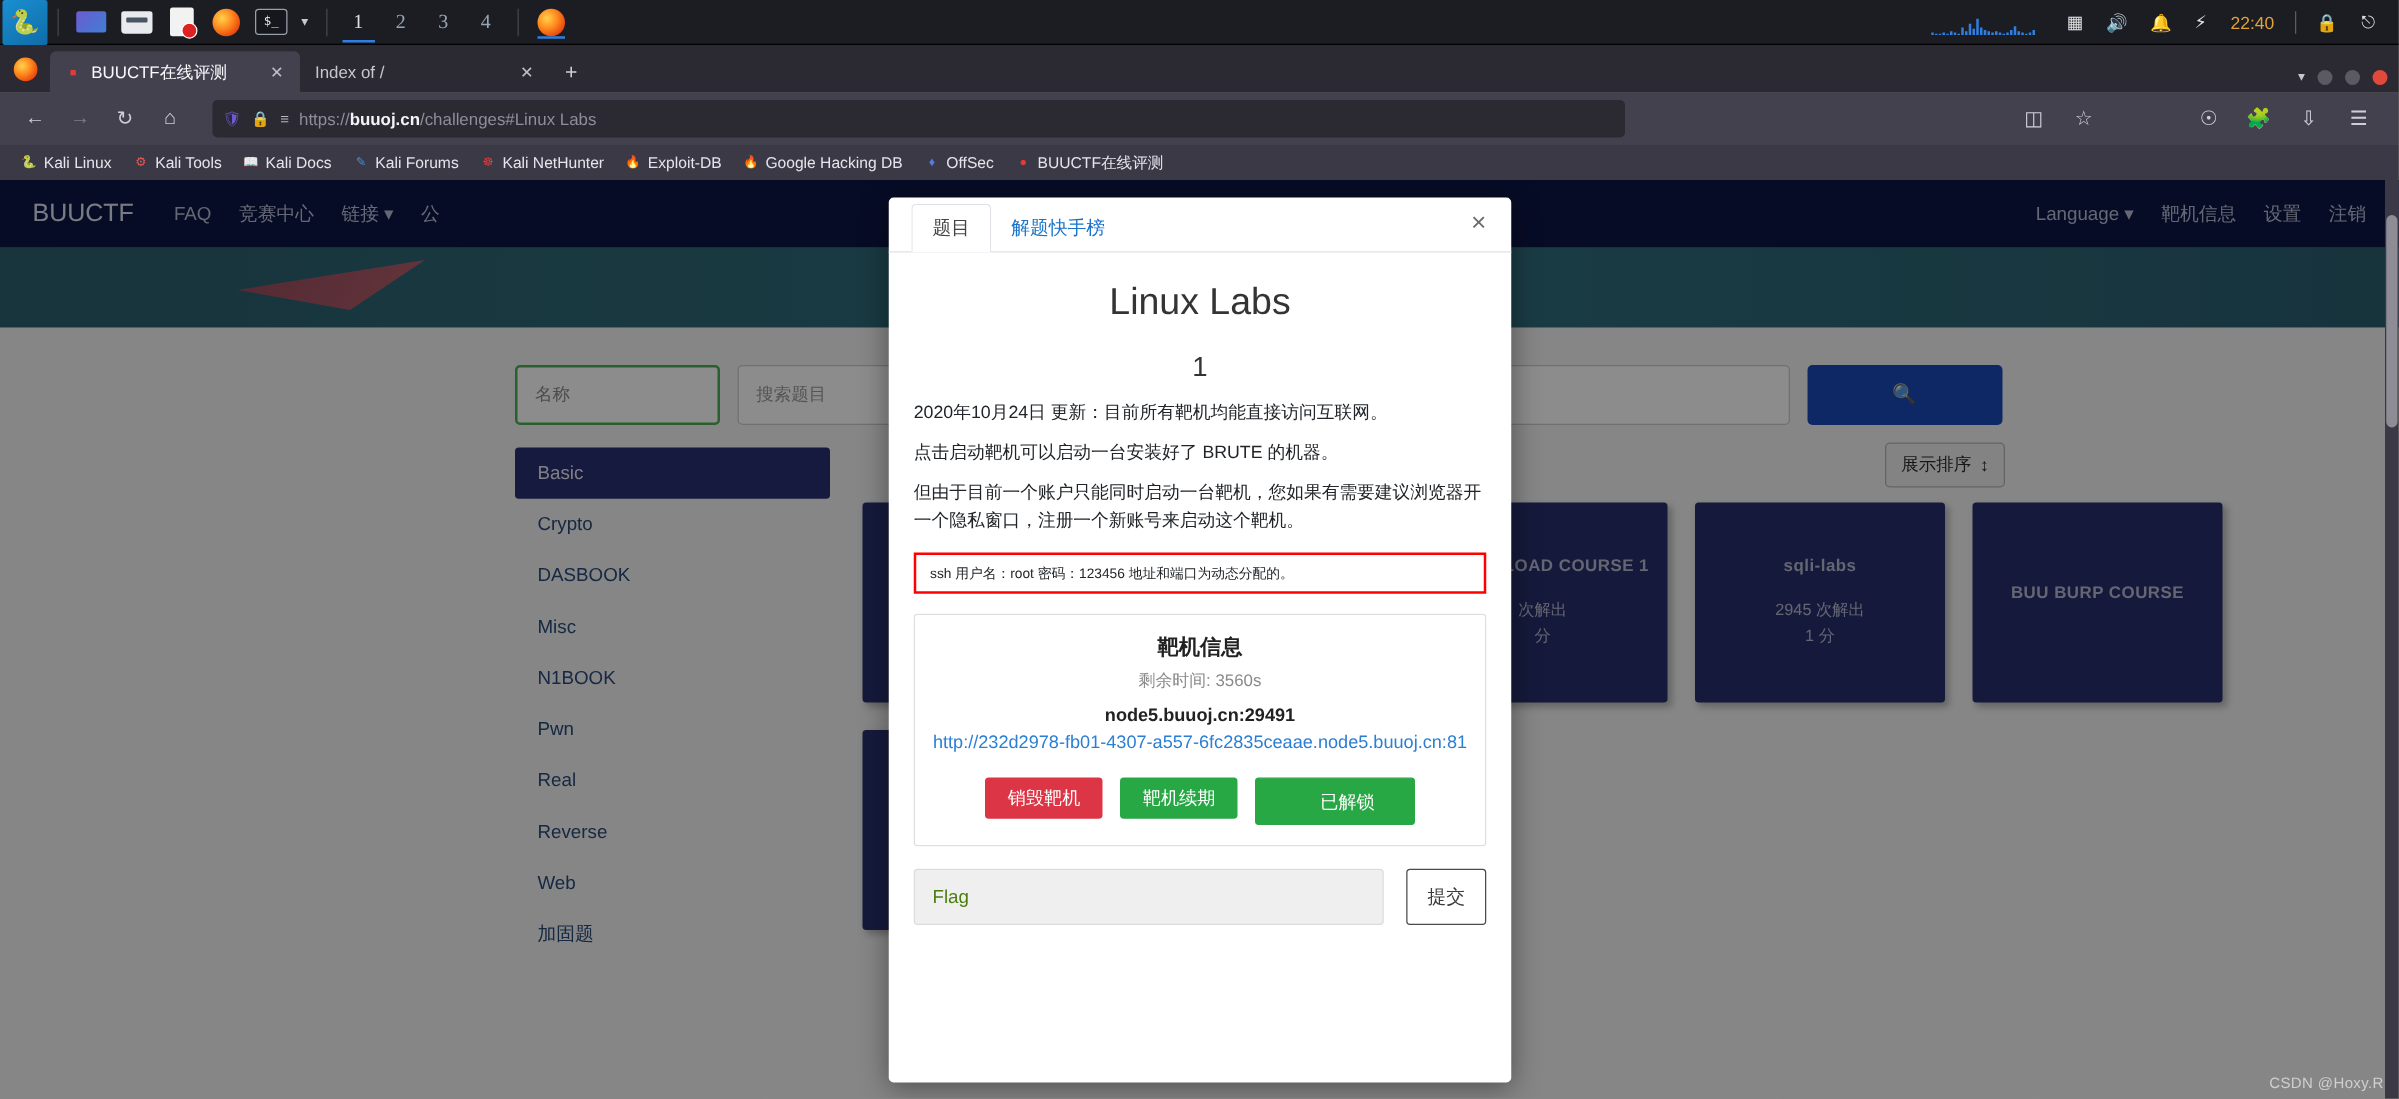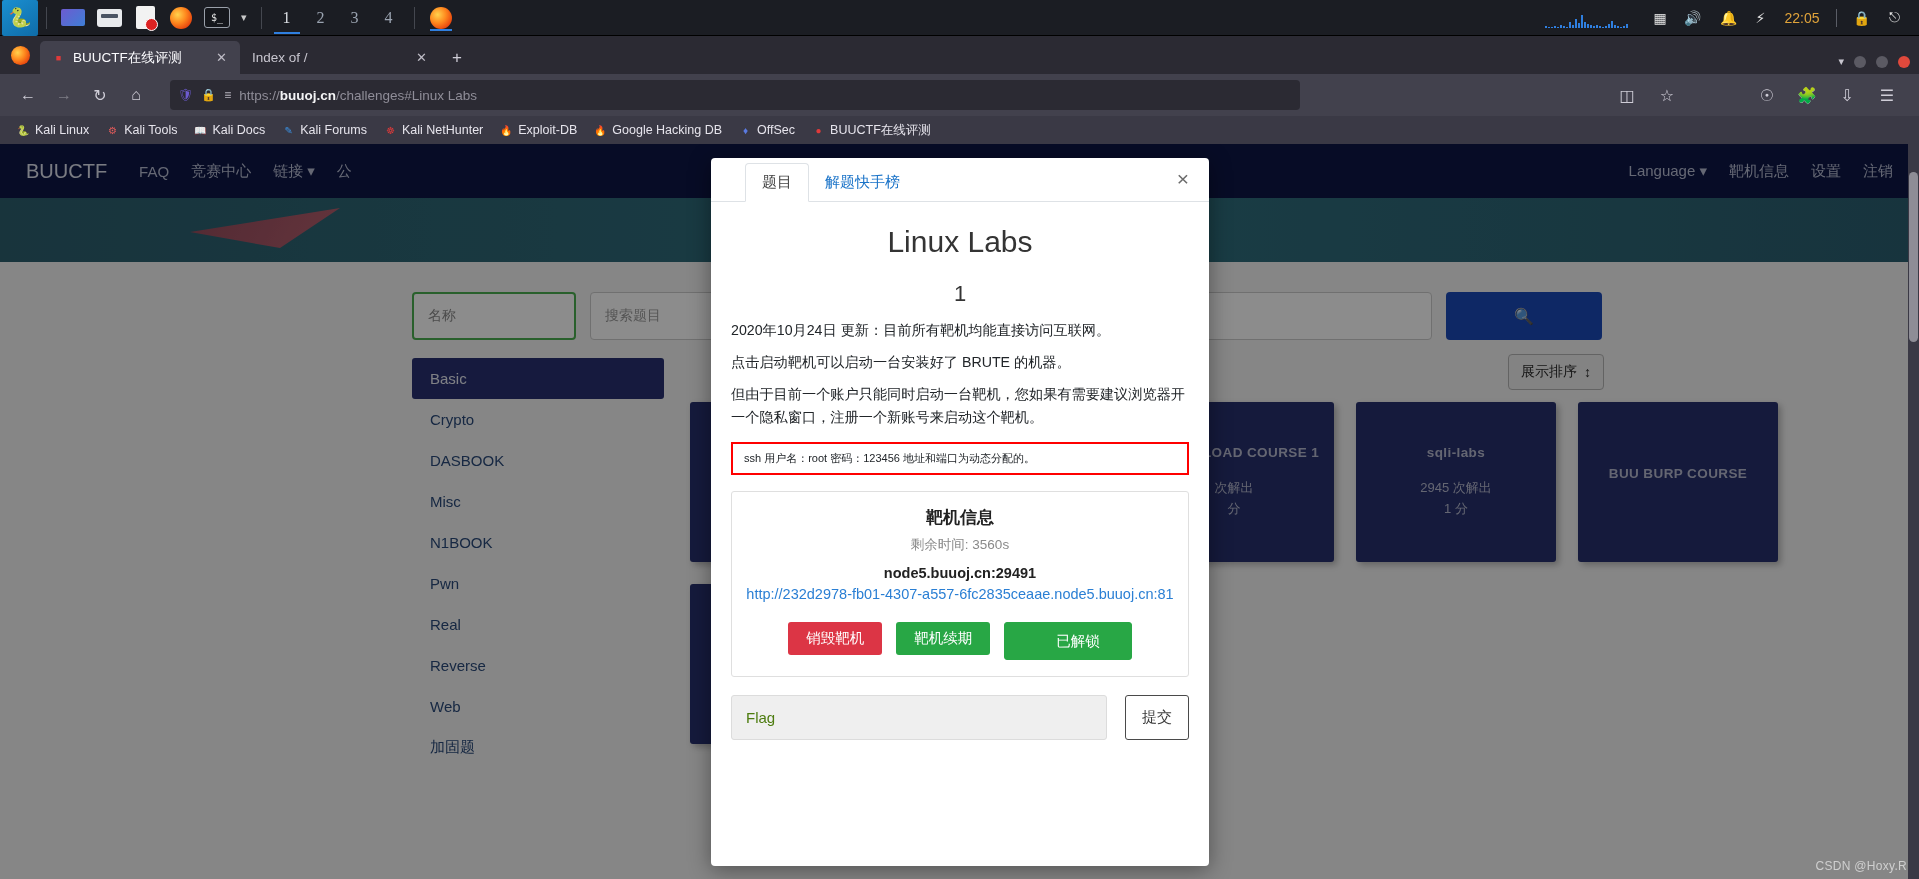--- a/index.html
+++ b/index.html
@@ -177,21 +177,21 @@
   .card .csolves { font-size:13px; line-height:1.6; }
 
   .overlay { position:absolute; top:0; left:0; width:1919px; height:735px;
              background: rgba(0,0,0,.45); }
 
   
   .modal { position:absolute; top:14px; left:711px; width:498px; height:708px;
            background:#fff; border-radius:4px; box-shadow:0 4px 22px rgba(0,0,0,.4);
            display:flex; flex-direction:column; }
   .modal-tabs { display:flex; align-items:flex-end; height:44px;
-                border-bottom:1px solid #dee2e6; padding: 0 34px;
+                border-bottom:1px solid #dee2e6; padding: 0 18px;
                 position:relative; }
   .mtab { padding: 9px 16px; font-size:15px; color:#1a73c8; }
   .mtab.active { color:#444; background:#fff; border:1px solid #dee2e6;
                  border-bottom-color:#fff; border-radius:4px 4px 0 0;
                  margin-bottom:-1px; }
   .modal-close { position:absolute; right:16px; top:6px; font-size:21px;
                  color:#6b6b6b; line-height:1; padding:4px; }
   .modal-body { flex:1; padding: 14px 20px 0 20px; overflow:hidden; }
   .m-title { text-align:center; font-size:30px; color:#343434; font-weight:400;
              line-height:1.22; margin: 8px 0 20px; }
@@ -292,21 +292,21 @@
           <i style="height:3px"></i>
         <i style="height:2px"></i>
           <i style="height:1px"></i>
           <i style="height:2px"></i>
           <i style="height:4px"></i>
       </div>
       <span class="tray-ic">▦</span>
       <span class="tray-ic">🔊</span>
       <span class="tray-ic">🔔</span>
       <span class="tray-ic">⚡</span>
-      <span class="tb-clock">22:05</span>
+      <span class="tb-clock">22:40</span>
       <span class="tb-vsep"></span>
       <span class="tray-ic">🔒</span>
       <span class="tray-ic">⎋</span>
     </div>
   </div>
 
   <div class="ffbar">
     <div class="ff-logo">
         <span class="ic-ff"></span>
       </div>

